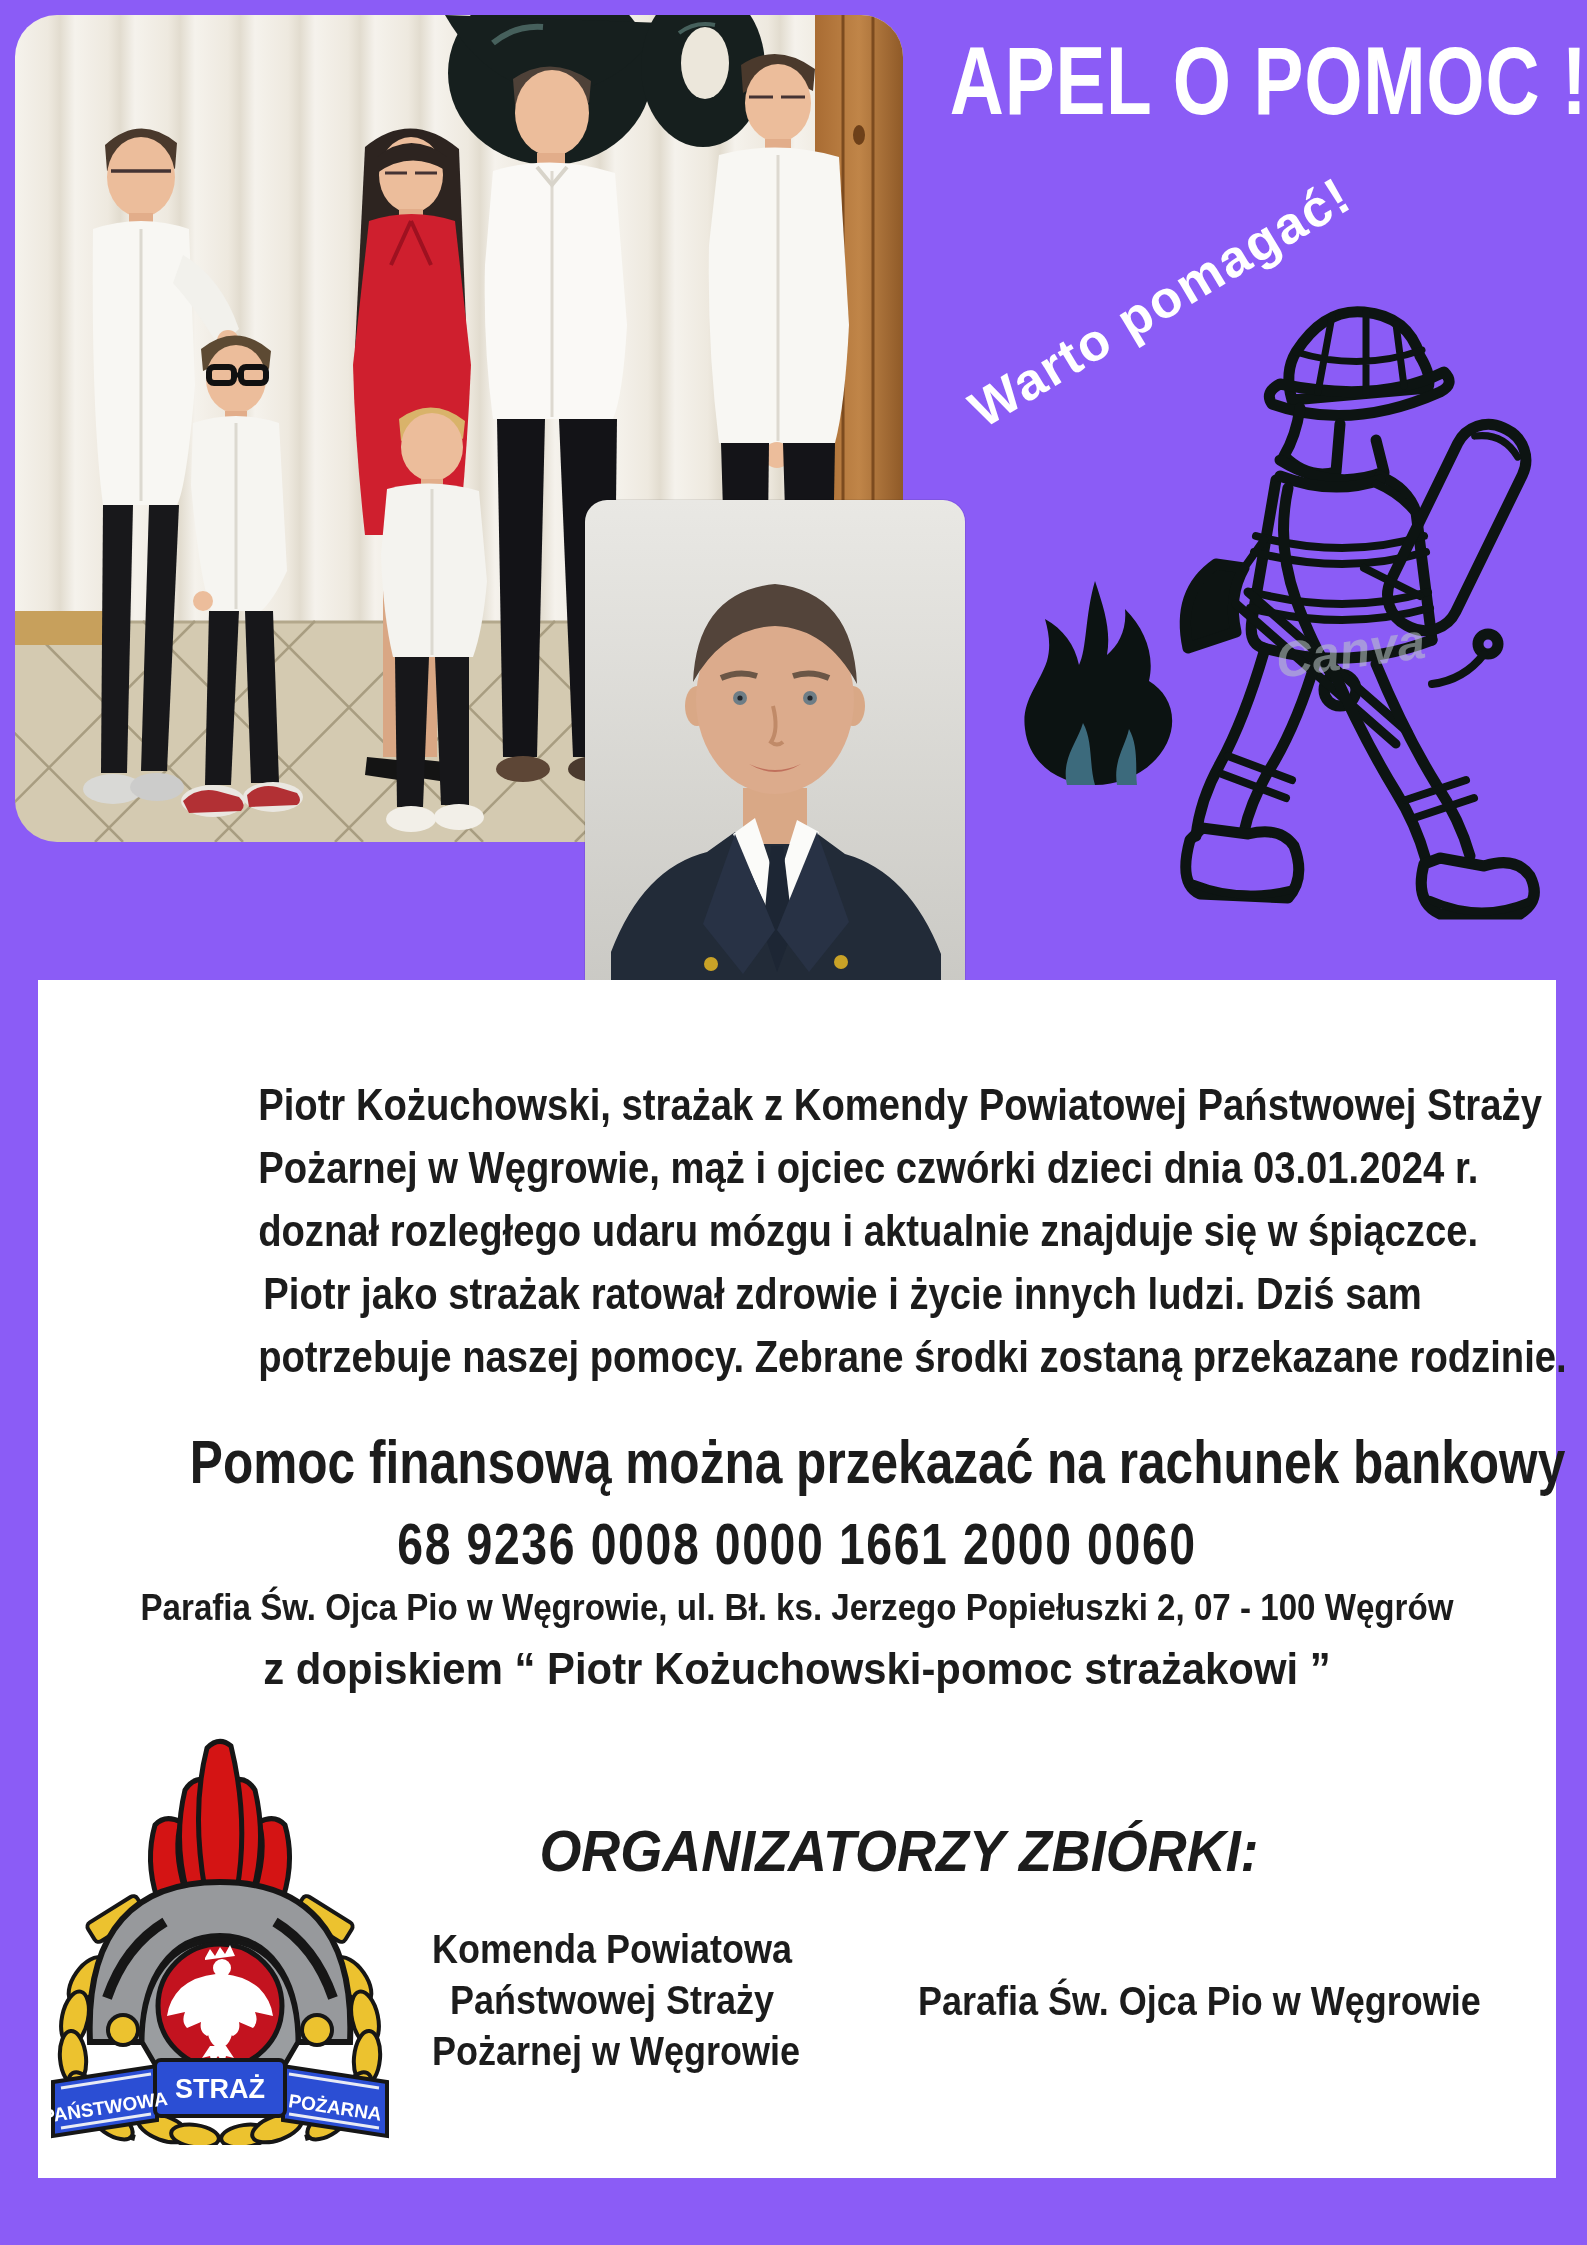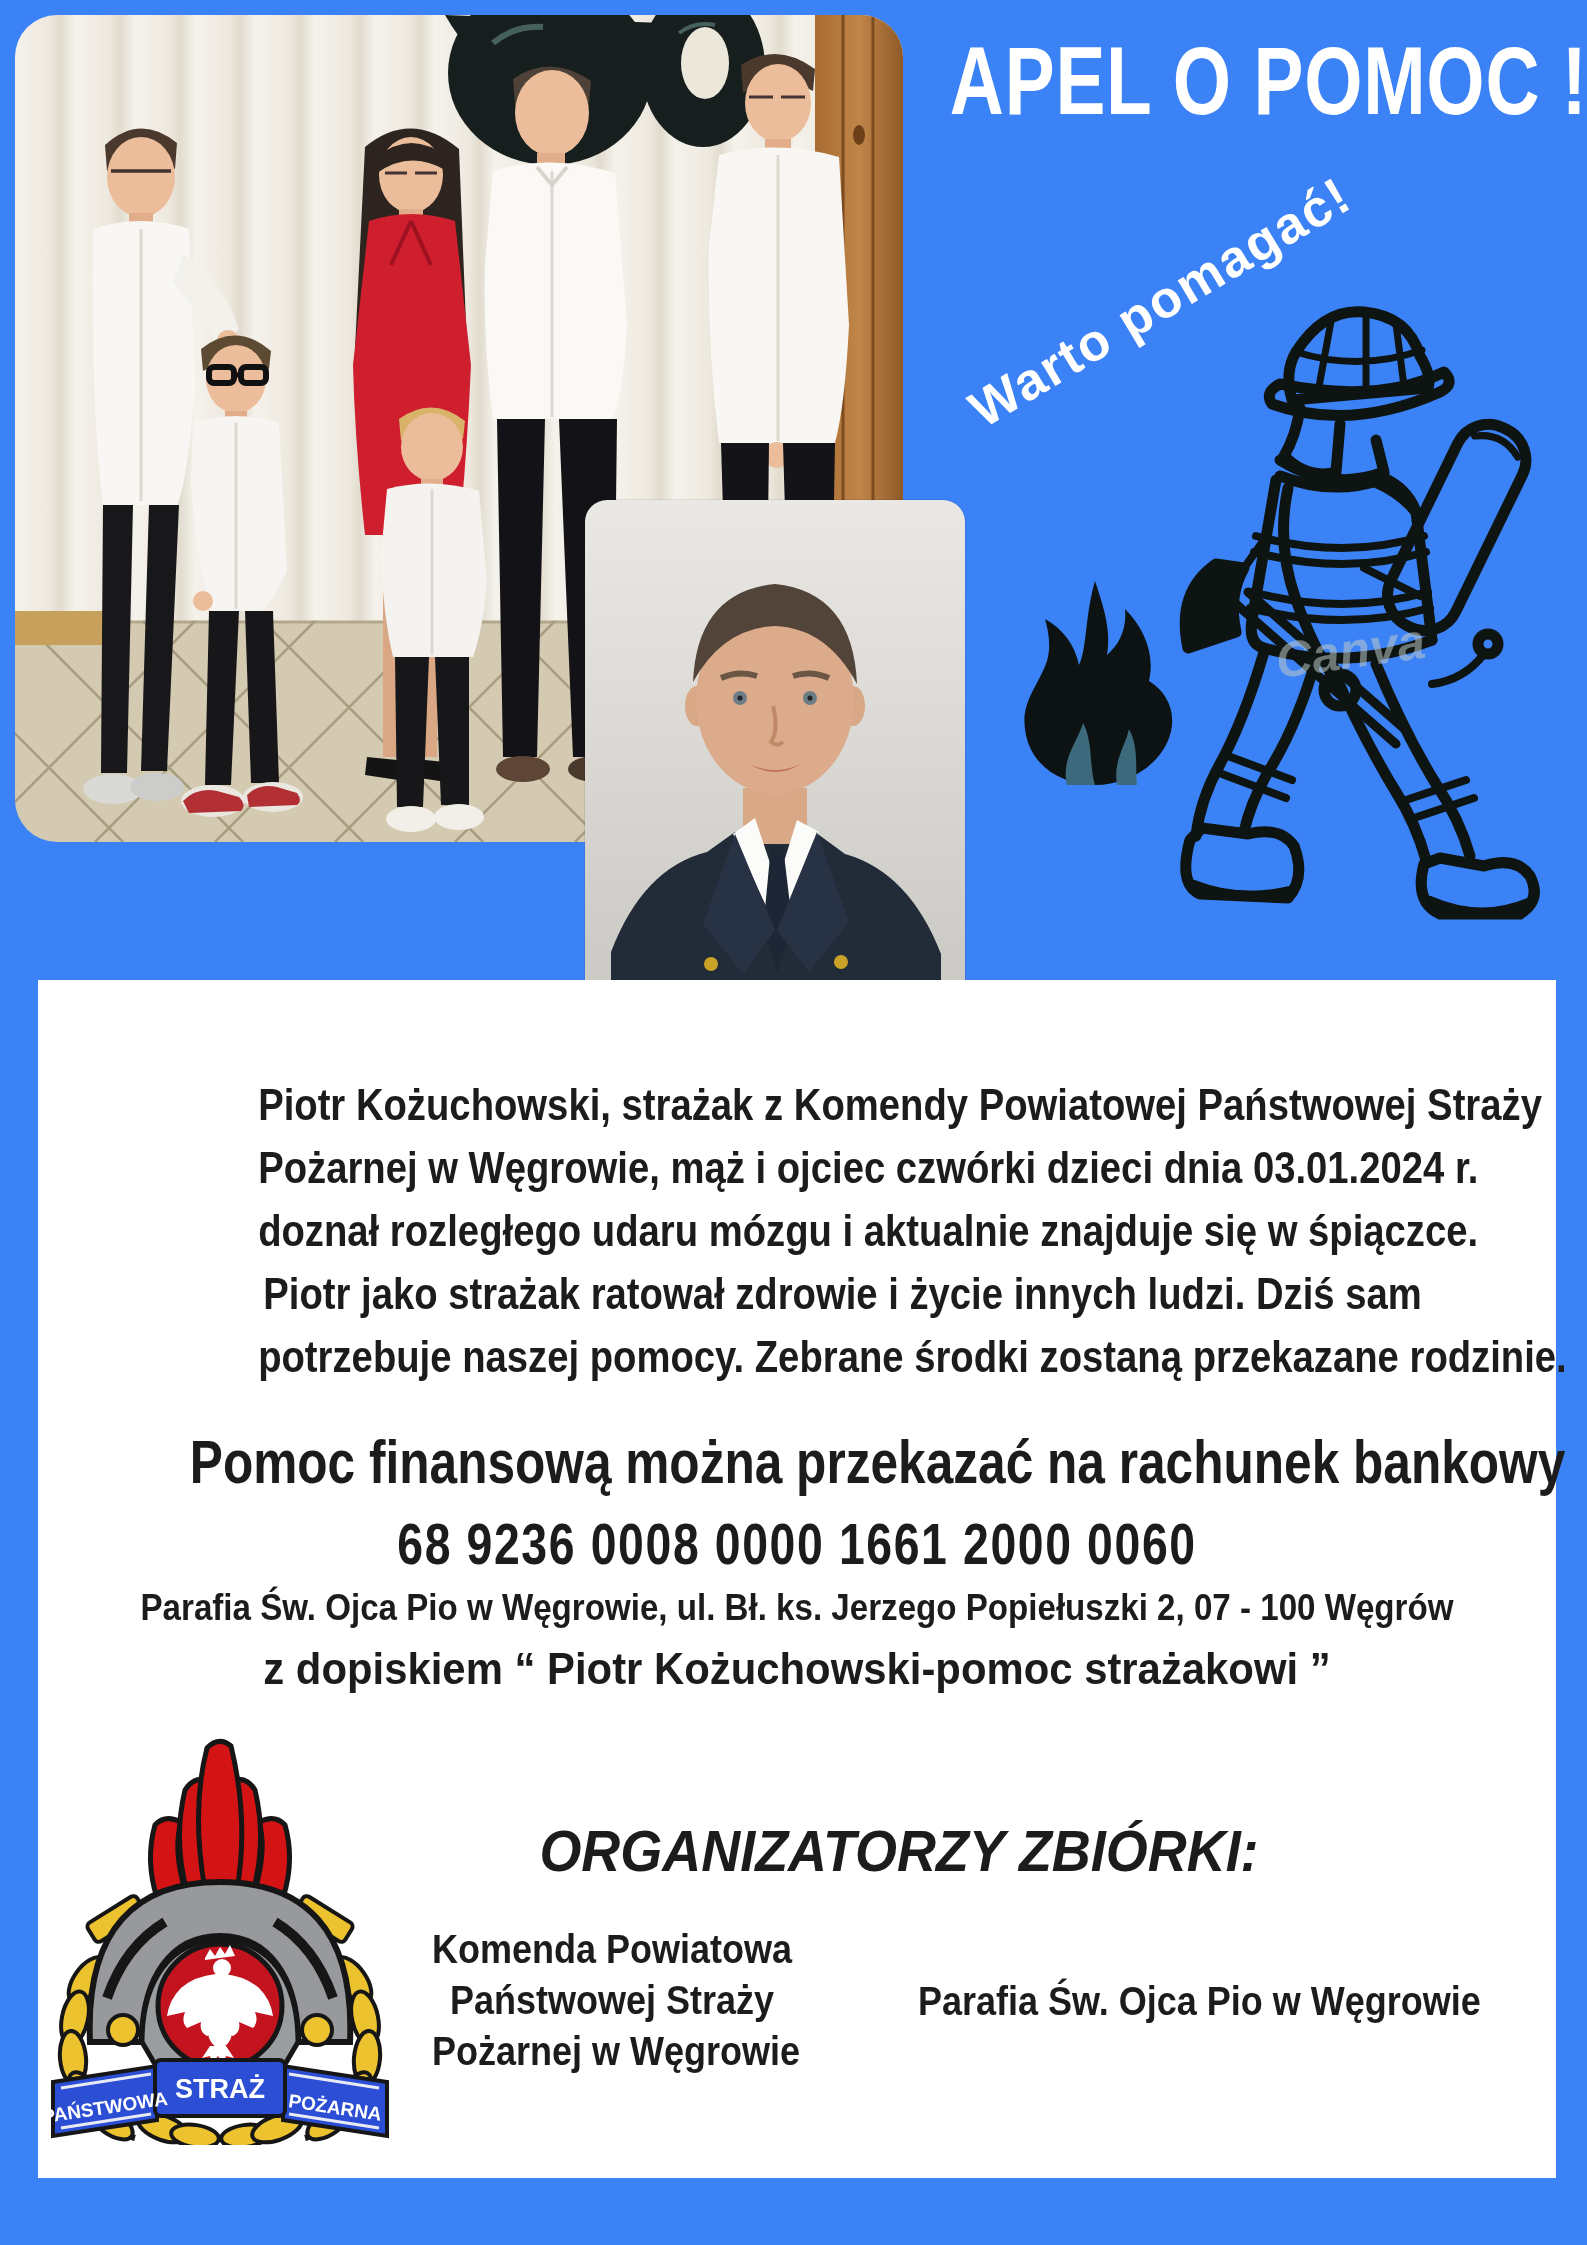--- a/index.html
+++ b/index.html
@@ -1,17 +1,17 @@
 <!DOCTYPE html>
 <html><head>
 <meta charset="utf-8">
 <style>
   html,body{margin:0;padding:0;background:#3c6a7c;}
   *{box-sizing:border-box;}
-  #poster{position:relative;width:1587px;height:2245px;background:#3b82f6;overflow:hidden;
+  #poster{position:relative;width:1587px;height:2245px;background:#8b5cf6;overflow:hidden;
           font-family:"Liberation Sans",sans-serif;padding-left:20px;}
   .abs{position:absolute;}
   .txt{color:#1c1c1c;font-weight:bold;text-align:center;white-space:nowrap;}
 
   #family-photo{left:15px;top:15px;width:888px;height:827px;border-radius:42px;overflow:hidden;}
   #portrait-photo{left:585px;top:500px;width:380px;height:537px;border-radius:22px;overflow:hidden;
                   box-shadow:0 0 0 1px rgba(0,0,0,.08);}
 
   #poster-title{right:21px;top:29px;width:790px;font-size:96px;line-height:104px;color:#ffffff;
                 font-weight:bold;text-align:right;white-space:nowrap;

